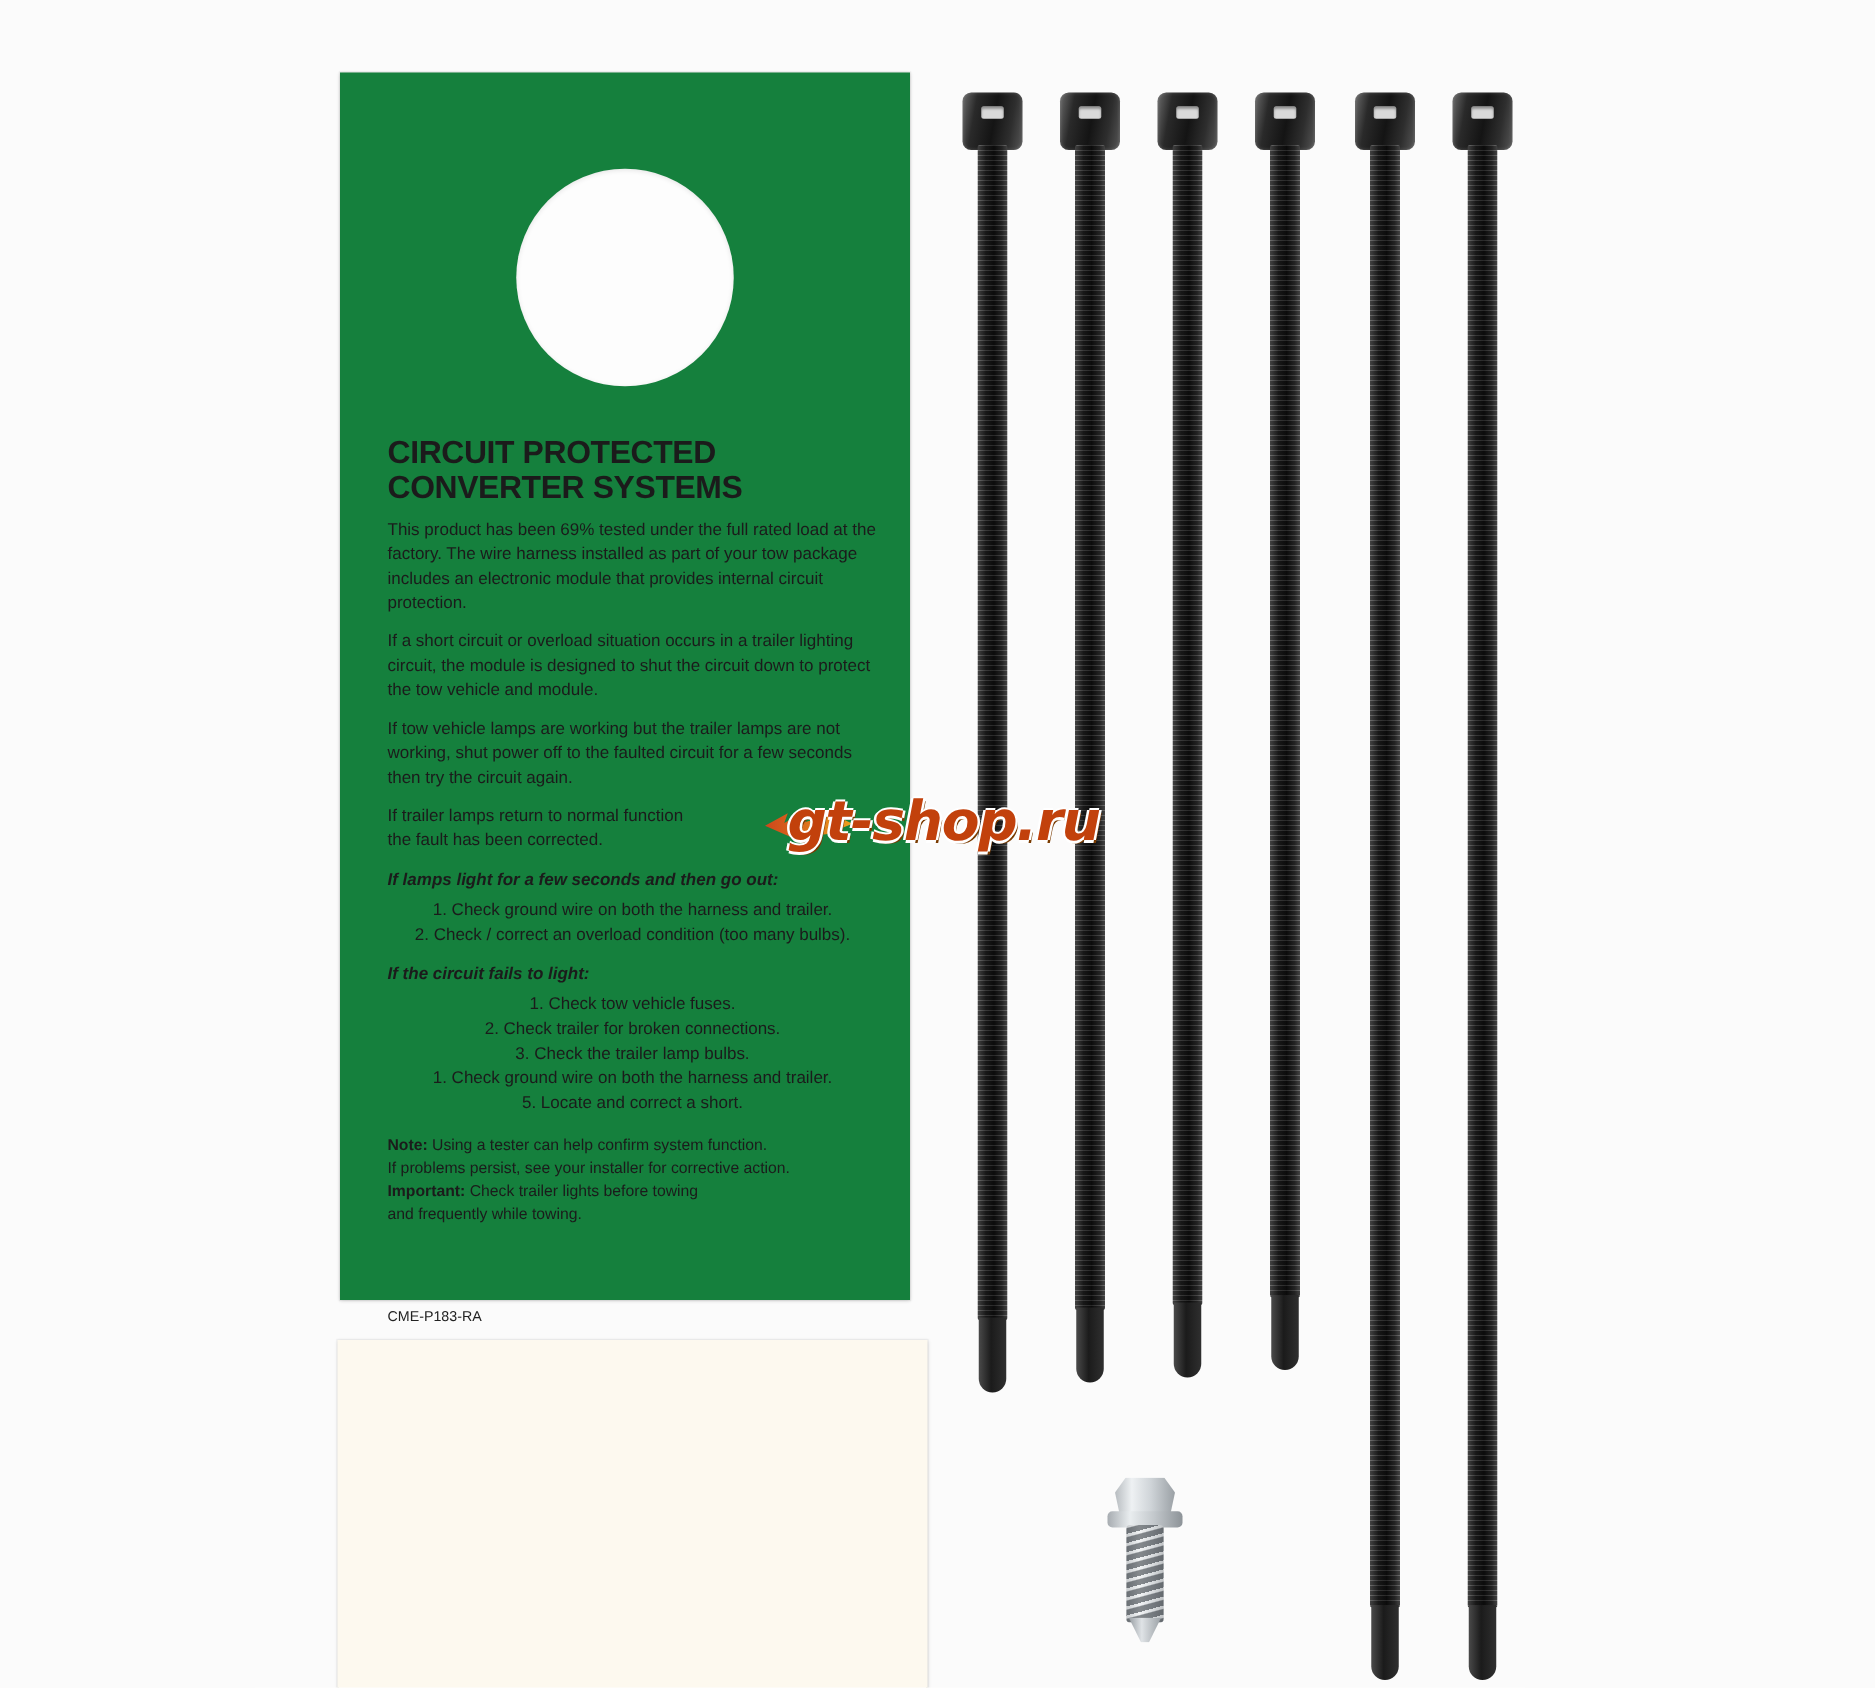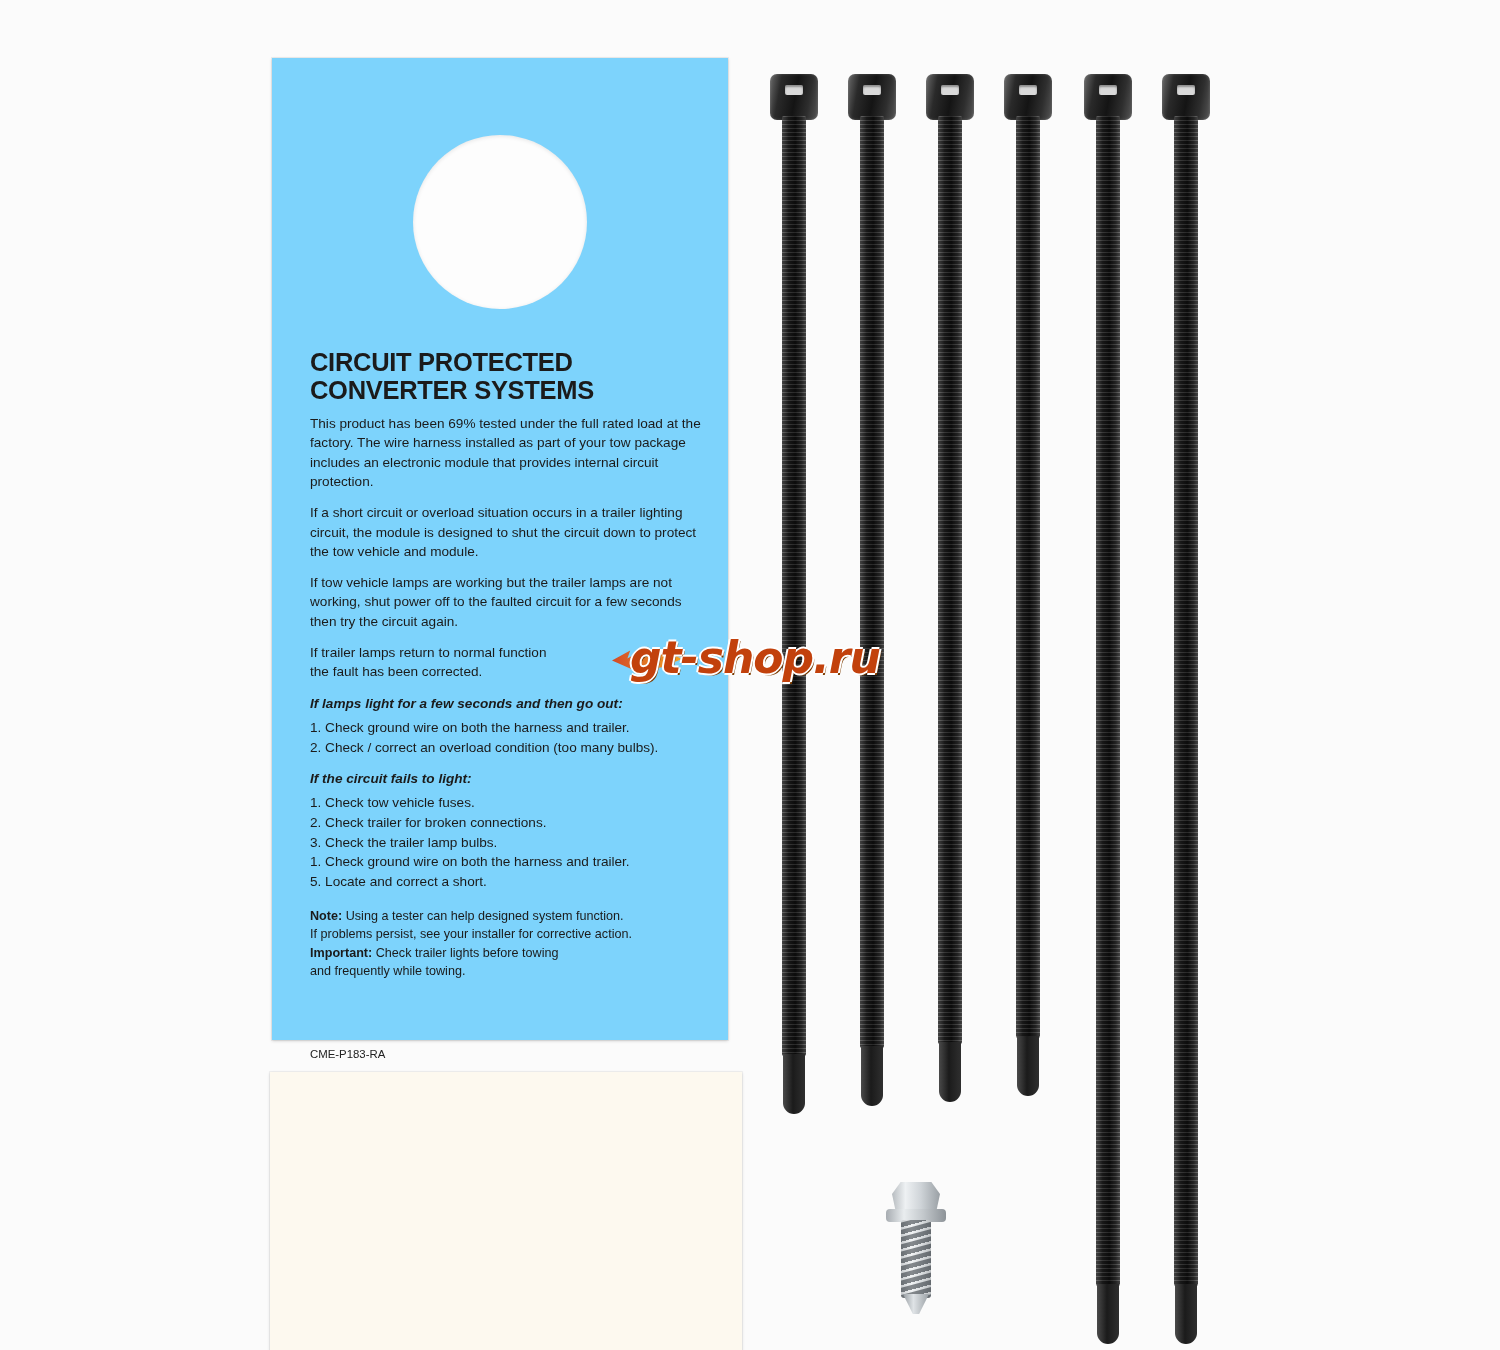--- a/index.html
+++ b/index.html
@@ -16,21 +16,21 @@
     background: #fbfbfb;
   }
 
   
   .tag-card {
     position: absolute;
     left: 272px;
     top: 58px;
     width: 456px;
     height: 982px;
-    background: #7dd3fc;
+    background: #15803d;
     box-shadow: 0 1px 3px rgba(0,0,0,0.18), 0 0 0 1px rgba(0,0,0,0.05);
   }
   .tag-hole {
     position: absolute;
     left: 141px;
     top: 77px;
     width: 174px;
     height: 174px;
     border-radius: 50%;
     background: #fdfdfd;
@@ -65,20 +65,21 @@
     font-style: italic;
   }
   .list {
     margin: 0 0 12px 0;
     padding: 0;
     list-style: none;
   }
   .list li {
     font-size: 13.6px;
     line-height: 1.44;
+    text-align: center;
   }
   .note-block {
     margin-top: 16px;
   }
   .note-line {
     font-size: 12.6px;
     line-height: 1.45;
     white-space: pre-line;
   }
   .note-line b { font-weight: bold; }
@@ -263,21 +264,21 @@
     <div class="sub-head">If the circuit fails to light:</div>
     <ul class="list">
       <li>1. Check tow vehicle fuses.</li>
       <li>2. Check trailer for broken connections.</li>
       <li>3. Check the trailer lamp bulbs.</li>
       <li>1. Check ground wire on both the harness and trailer.</li>
       <li>5. Locate and correct a short.</li>
     </ul>
 
     <div class="note-block">
-      <div class="note-line"><b>Note:</b><span> Using a tester can help designed system function.</span></div>
+      <div class="note-line"><b>Note:</b><span> Using a tester can help confirm system function.</span></div>
       <div class="note-line">If problems persist, see your installer for corrective action.</div>
       <div class="note-line"><b>Important:</b><span> Check trailer lights before towing
 and frequently while towing.</span></div>
     </div>
 
     <div class="part-code">CME-P183-RA</div>
   </div>
 </div>
 
 <div class="blank-card"></div>

